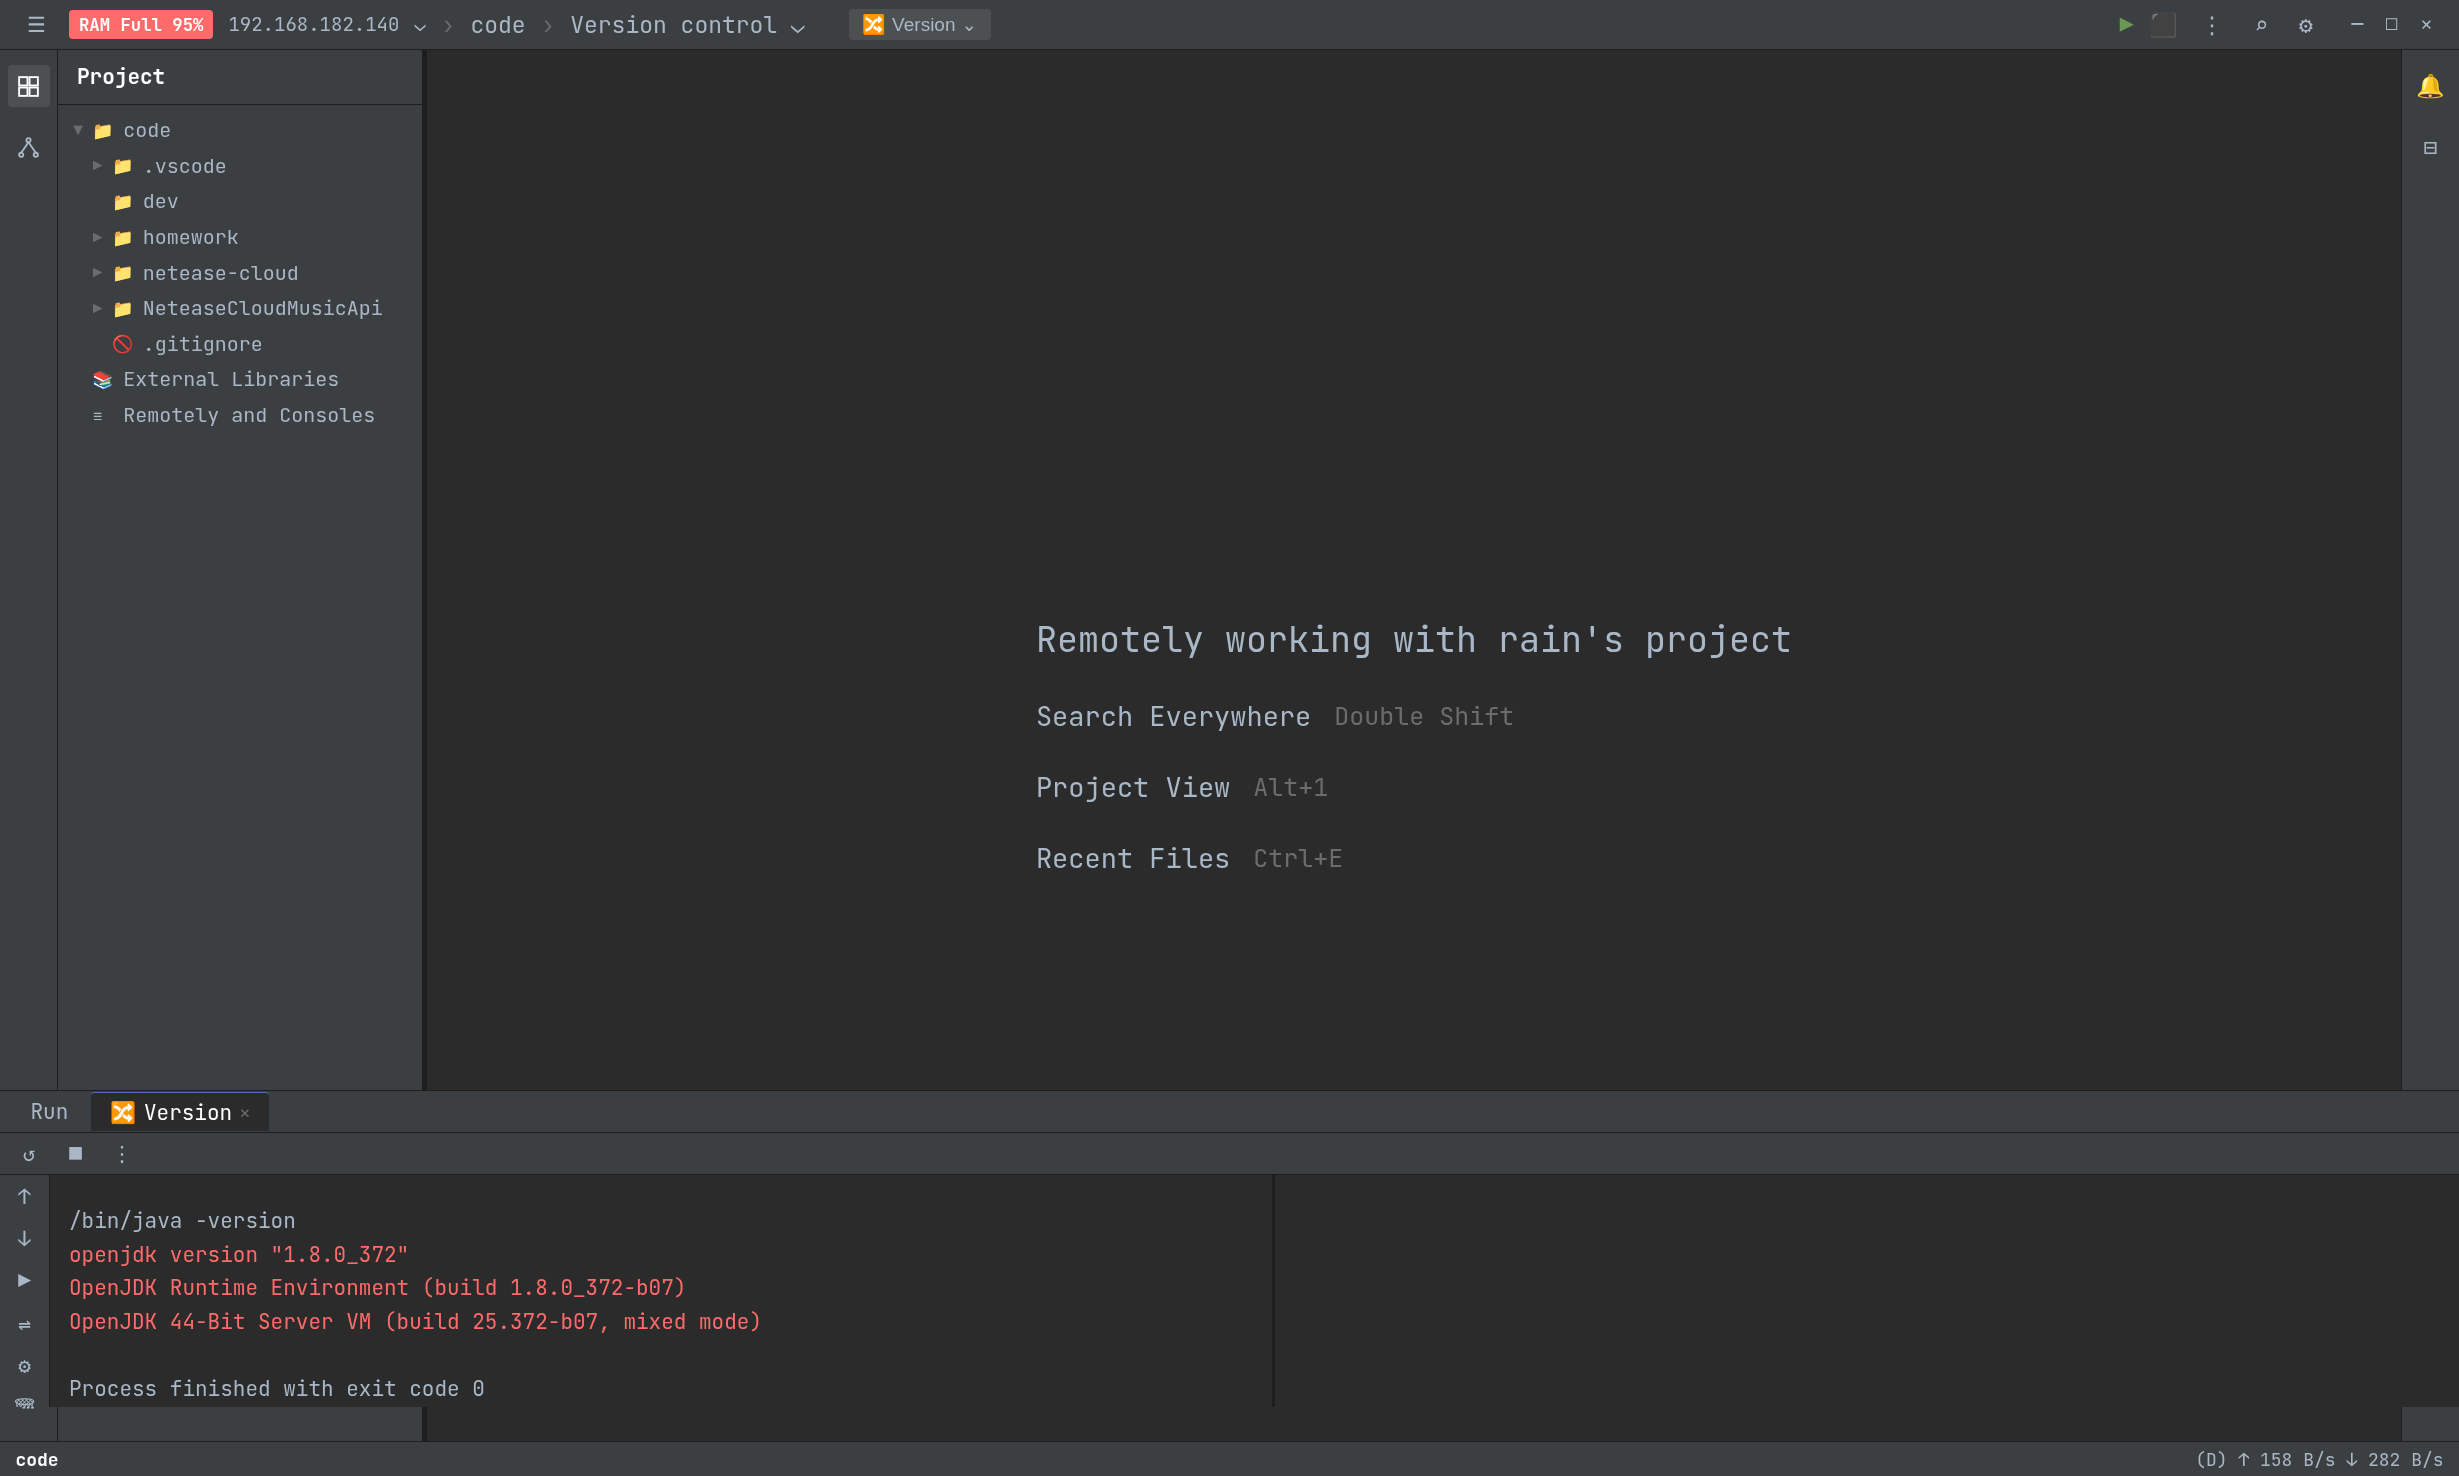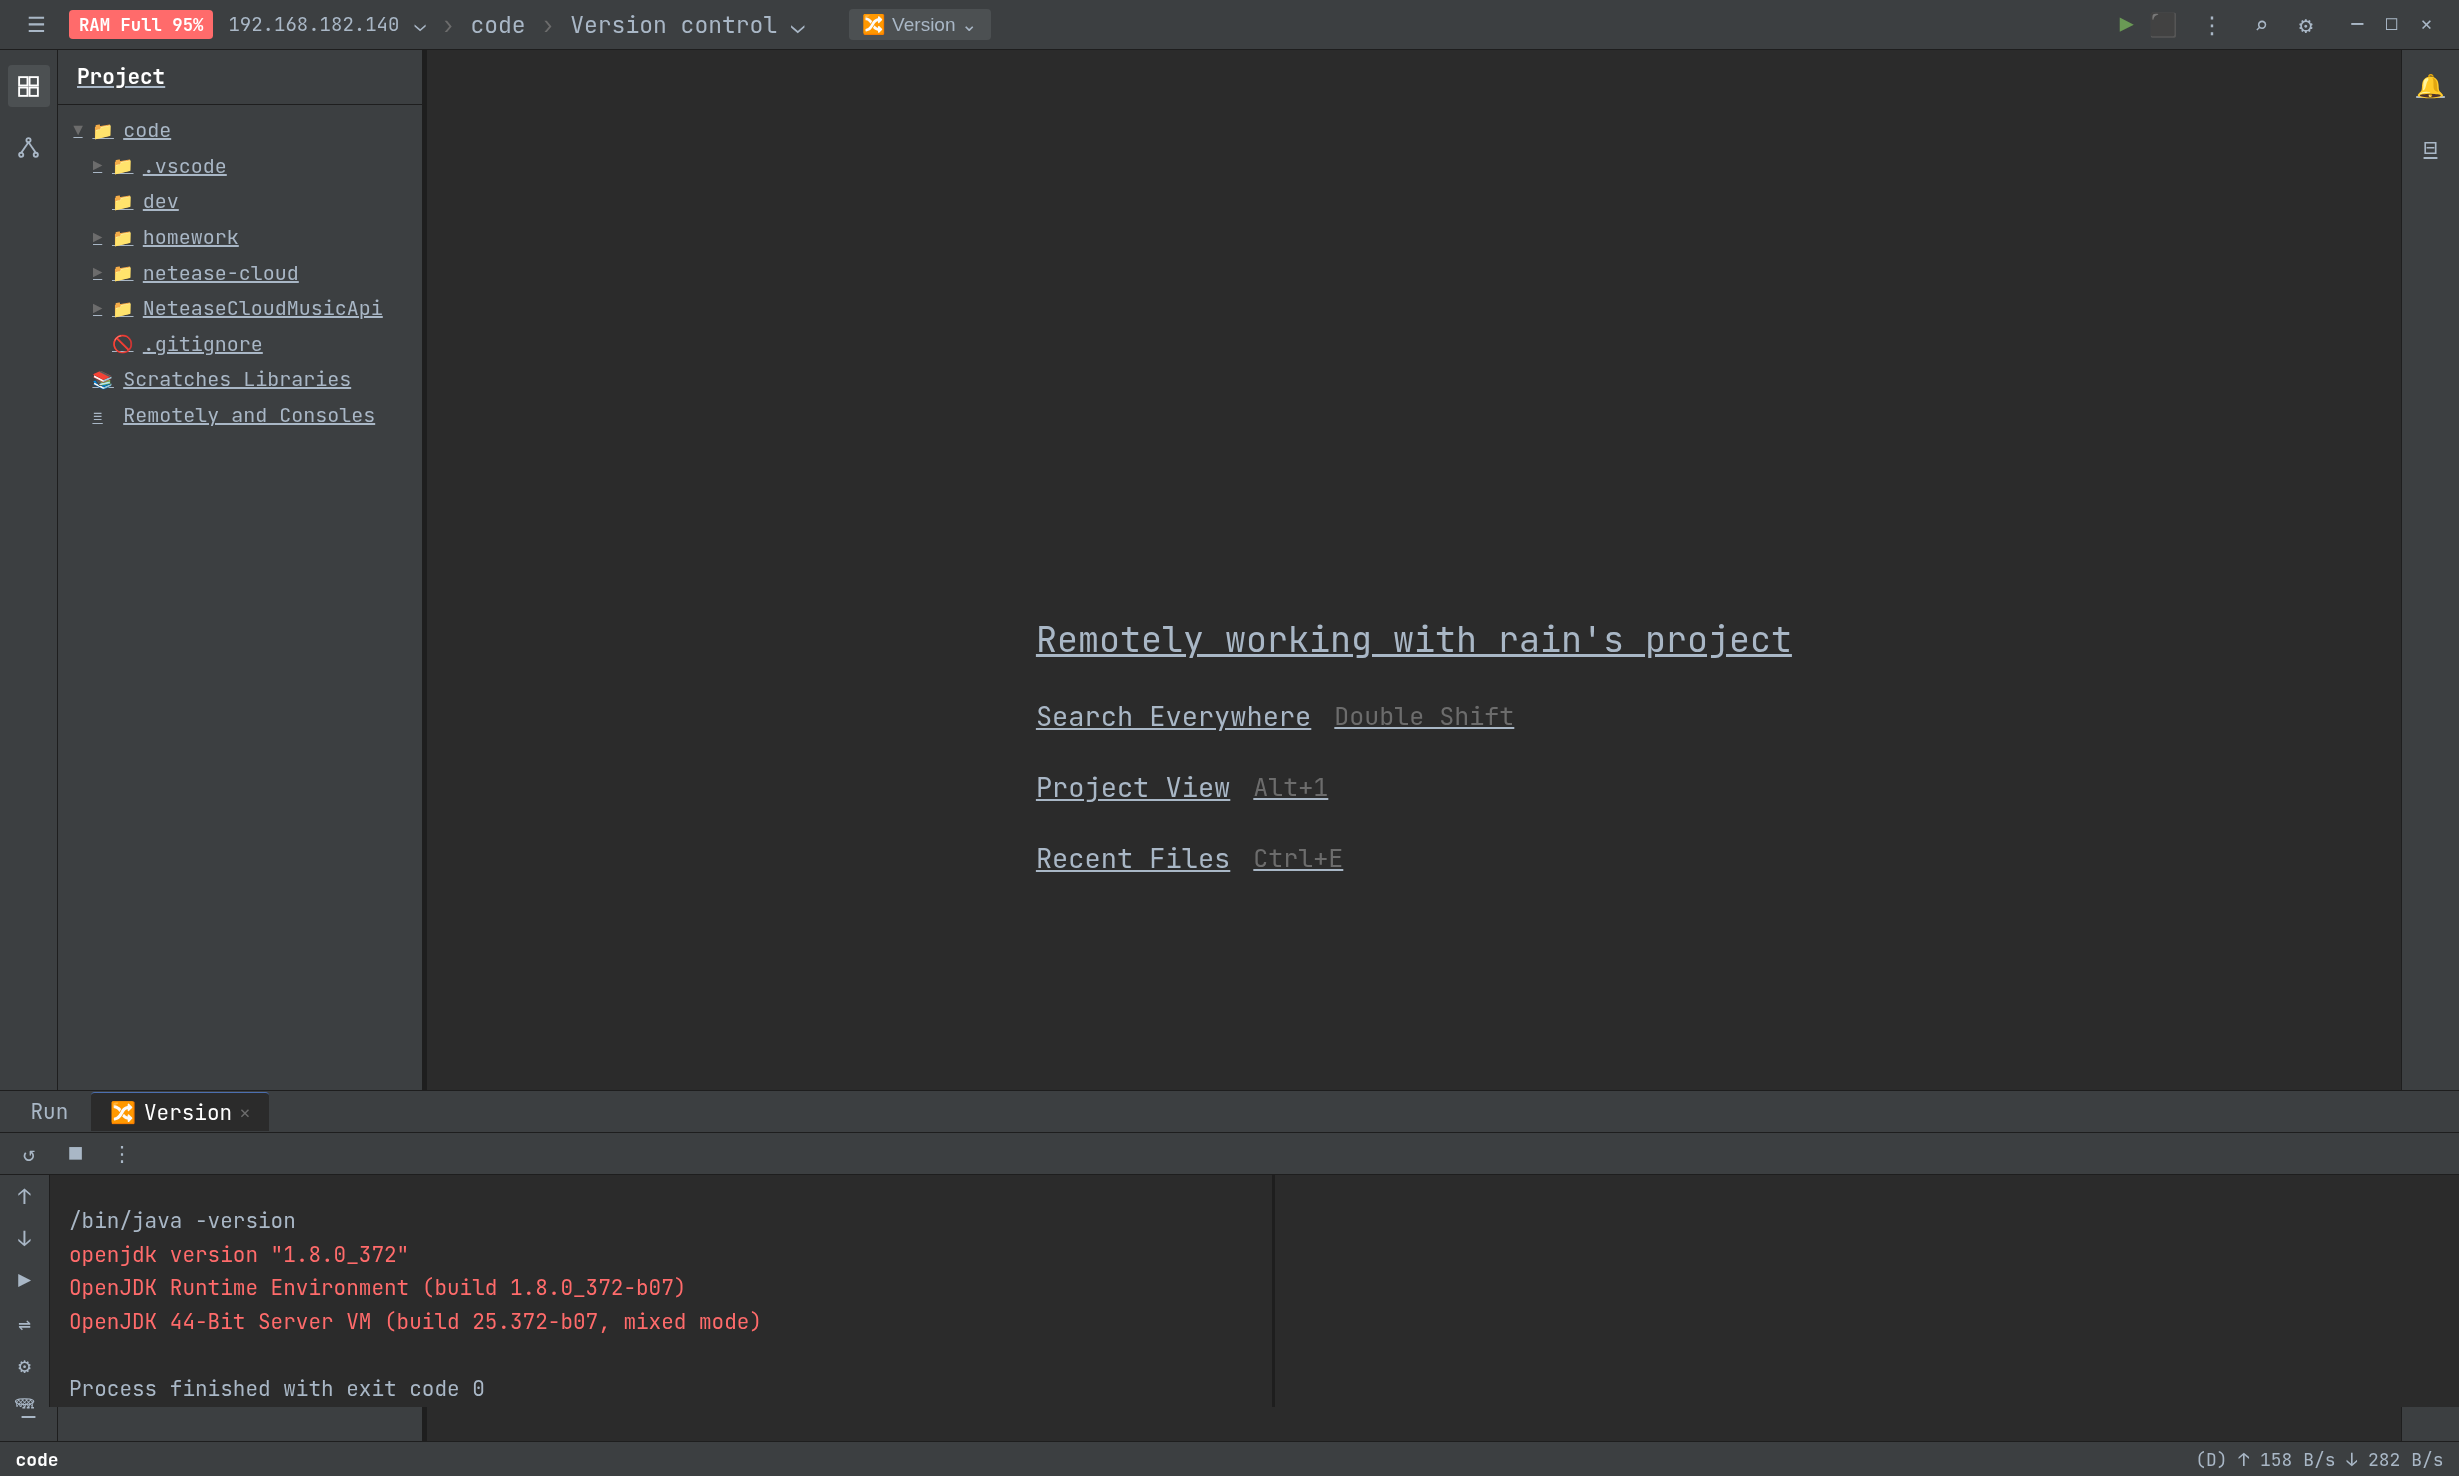--- a/index.html
+++ b/index.html
@@ -376,21 +376,21 @@
     <span class="titlebar-action">⌕</span>
     <span class="titlebar-action">⚙</span>
     <div class="window-controls">
       <span class="wc-btn">─</span>
       <span class="wc-btn">□</span>
       <span class="wc-btn">✕</span>
     </div>
   </div>
 </div>
 
-<div id="main" style="position:relative;text-decoration:underline;">
+<div id="main" style="position:relative;">
 
   <div id="sidebar-icons">
     <div class="sidebar-icon active">
       <svg width="25" height="25" viewBox="0 0 24 24" fill="none" stroke="currentColor" stroke-width="1.8">
         <rect x="3" y="3" width="8" height="8"></rect>
           <rect x="13" y="3" width="8" height="8"></rect>
           <rect x="3" y="13" width="8" height="8"></rect>
           <rect x="13" y="13" width="8" height="8"></rect>
       </svg>
     </div>
@@ -450,21 +450,21 @@
 
       <div class="tree-item indent-1">
         <span class="tree-arrow"> </span>
         <span class="tree-icon">🚫</span>
         <span class="tree-label">.gitignore</span>
       </div>
 
       <div class="tree-item">
         <span class="tree-arrow"> </span>
         <span class="tree-icon">📚</span>
-        <span class="tree-label">Scratches Libraries</span>
+        <span class="tree-label">External Libraries</span>
       </div>
 
       <div class="tree-item">
         <span class="tree-arrow"> </span>
         <span class="tree-icon">≡</span>
         <span class="tree-label">Remotely and Consoles</span>
       </div>
 
     </div>
   </div>

